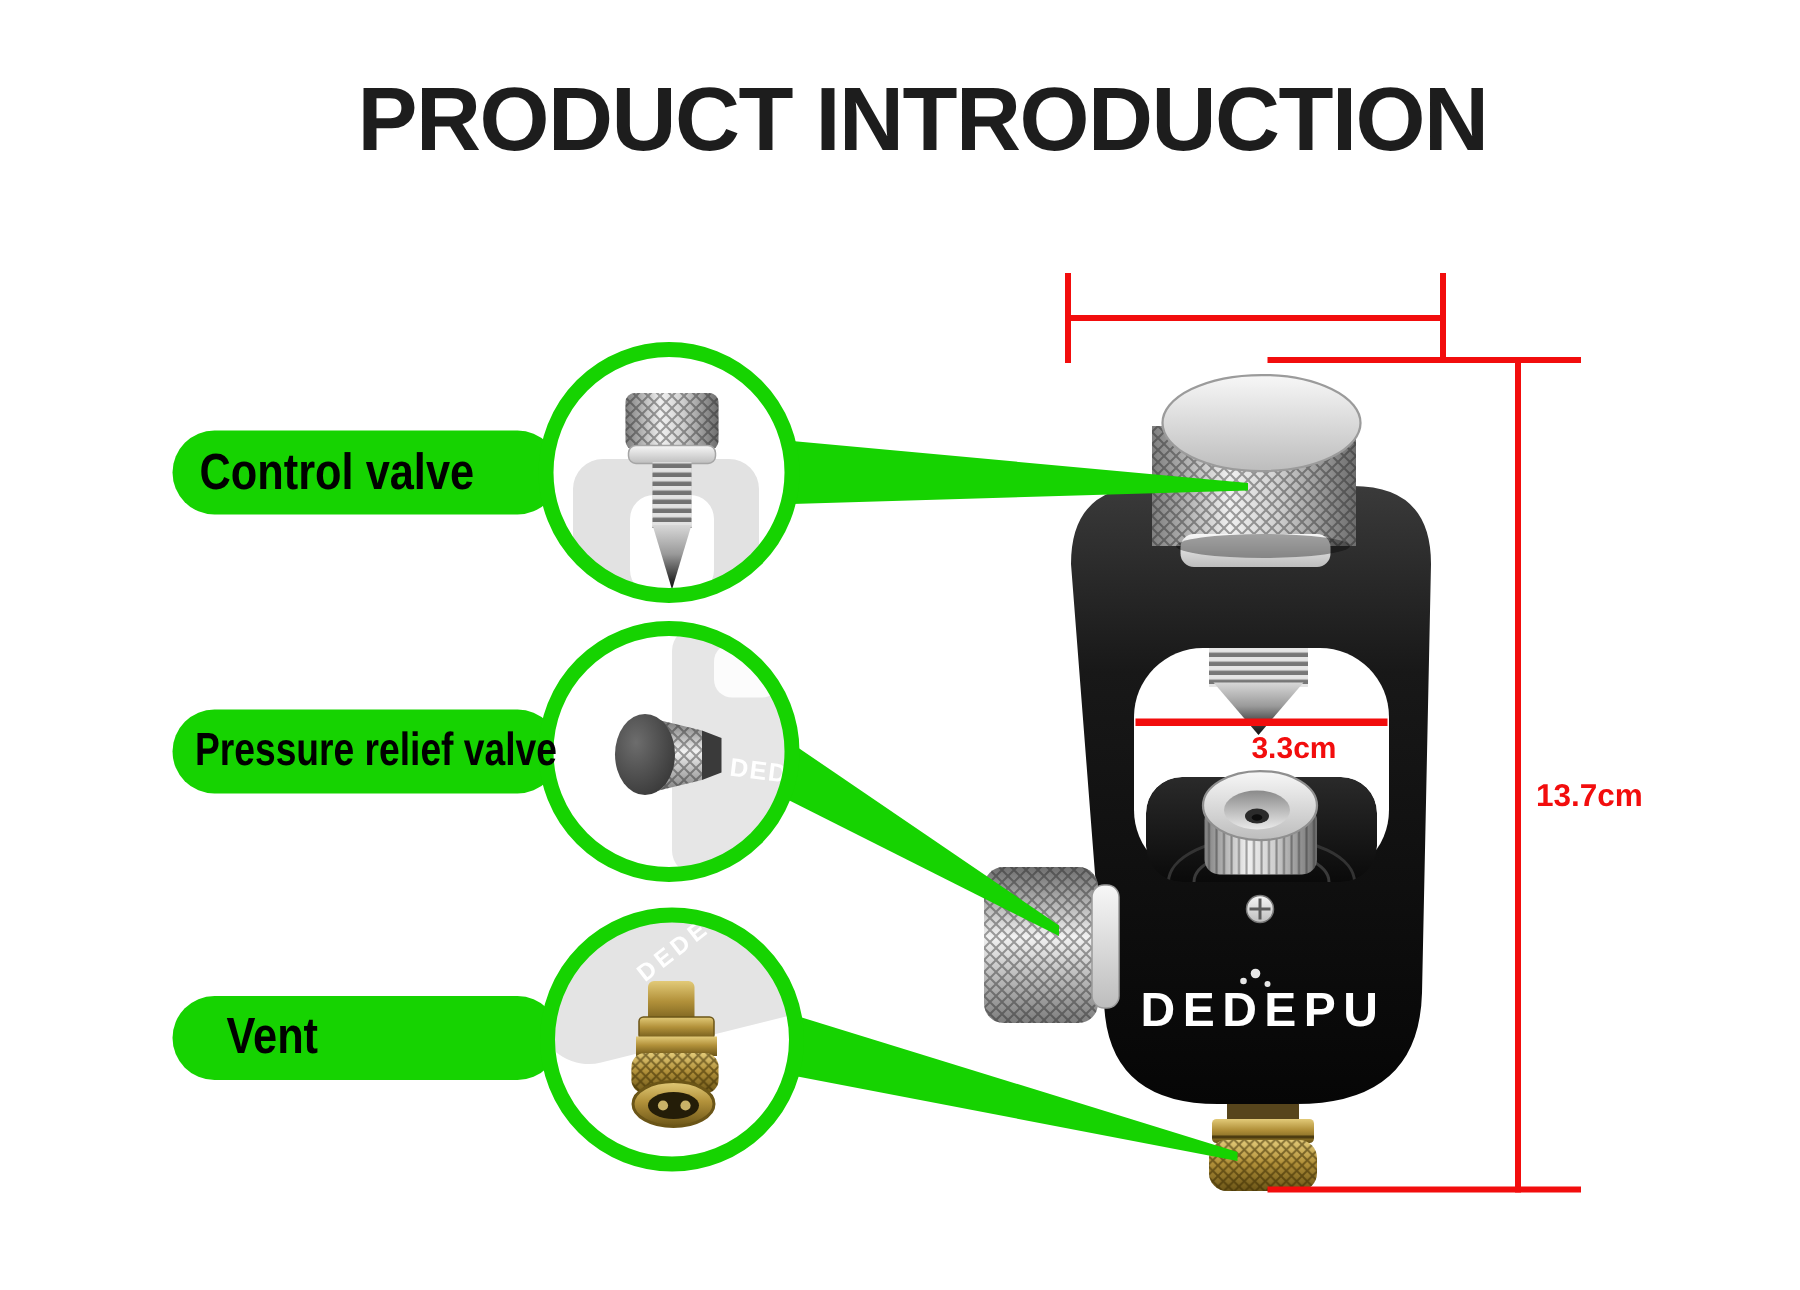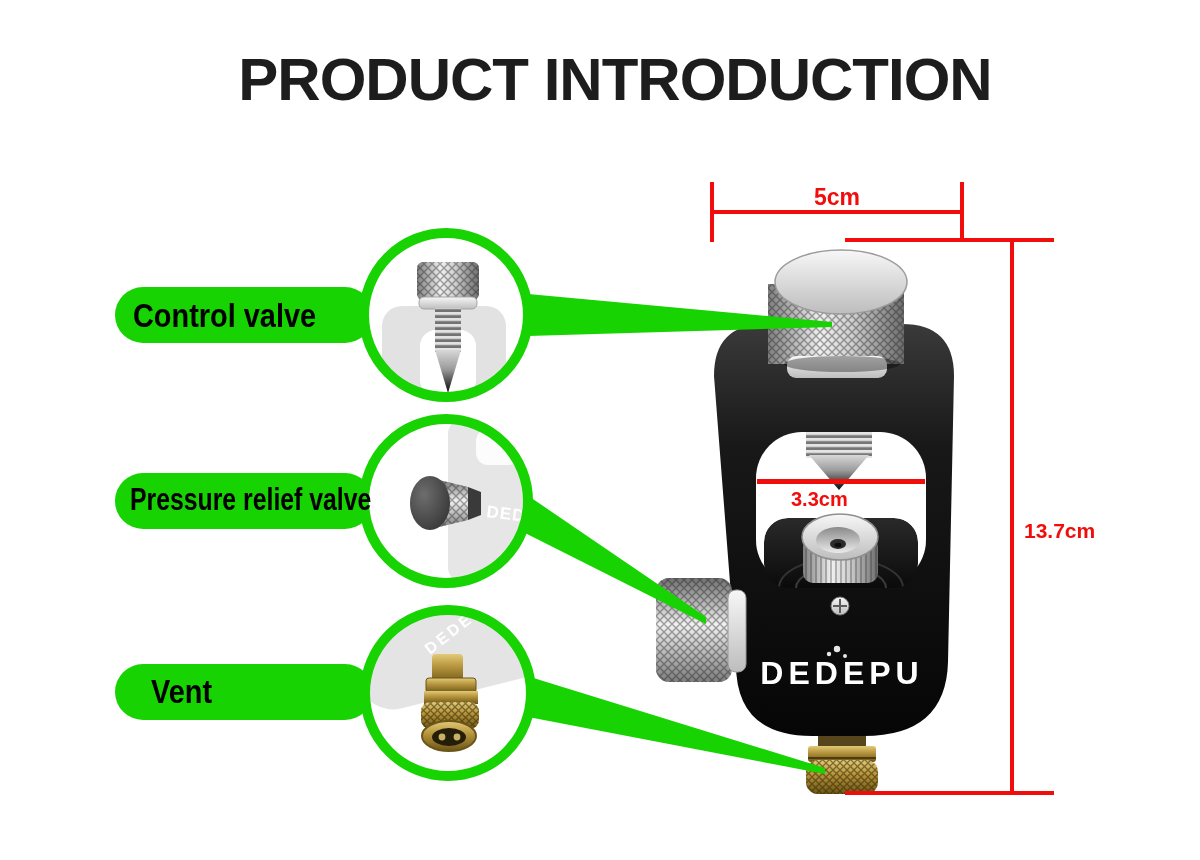--- a/index.html
+++ b/index.html
@@ -9,21 +9,21 @@
   svg{position:absolute;left:0;top:0;}
   .abs{position:absolute;line-height:1;white-space:nowrap;}
   .title{top:50px;left:0;width:1230px;text-align:center;font-size:60px;font-weight:bold;
          color:#1d1d1d;letter-spacing:-1px;}
   .pill-label{color:#000;font-weight:bold;transform-origin:left center;}
   .l1{left:133px;top:298px;font-size:34px;transform:scaleX(.85);}
   .l2{left:130px;top:484px;font-size:31px;transform:scaleX(.80);}
   .l3{left:151px;top:674px;font-size:34px;transform:scaleX(.85);}
   .dim{color:var(--red);font-weight:bold;}
   .d5{left:710px;top:186px;width:254px;text-align:center;font-size:23px;}
-  .d33{left:791px;top:489px;width:100px;text-align:left;font-size:20px;}
+  .d33{left:791px;top:489px;width:100px;text-align:right;font-size:20px;}
   .d137{left:1024px;top:520px;font-size:21px;}
   .logo{left:757px;top:657px;width:170px;text-align:center;font-size:32px;font-weight:bold;
         color:#ffffff;letter-spacing:5px;}
   .green-fill{fill:var(--green);}
   .ring{fill:none;stroke:var(--green);stroke-width:10px;}
   .red-fill{fill:var(--red);}
 </style>
 </head>
 <body>
 
@@ -227,19 +227,18 @@
     <rect class="red-fill" x="845" y="791" width="209" height="4"></rect>
   </g>
 </svg>
 
 <div class="abs title">PRODUCT INTRODUCTION</div>
 
 <div class="abs pill-label l1">Control valve</div>
 <div class="abs pill-label l2">Pressure relief valve</div>
 <div class="abs pill-label l3">Vent</div>
 
-<div class="abs dim d5">5cm</div>
 <div class="abs dim d33">3.3cm</div>
 <div class="abs dim d137">13.7cm</div>
 
 <div class="abs logo">DEDEPU</div>
 
 </div>
 
 </body></html>

